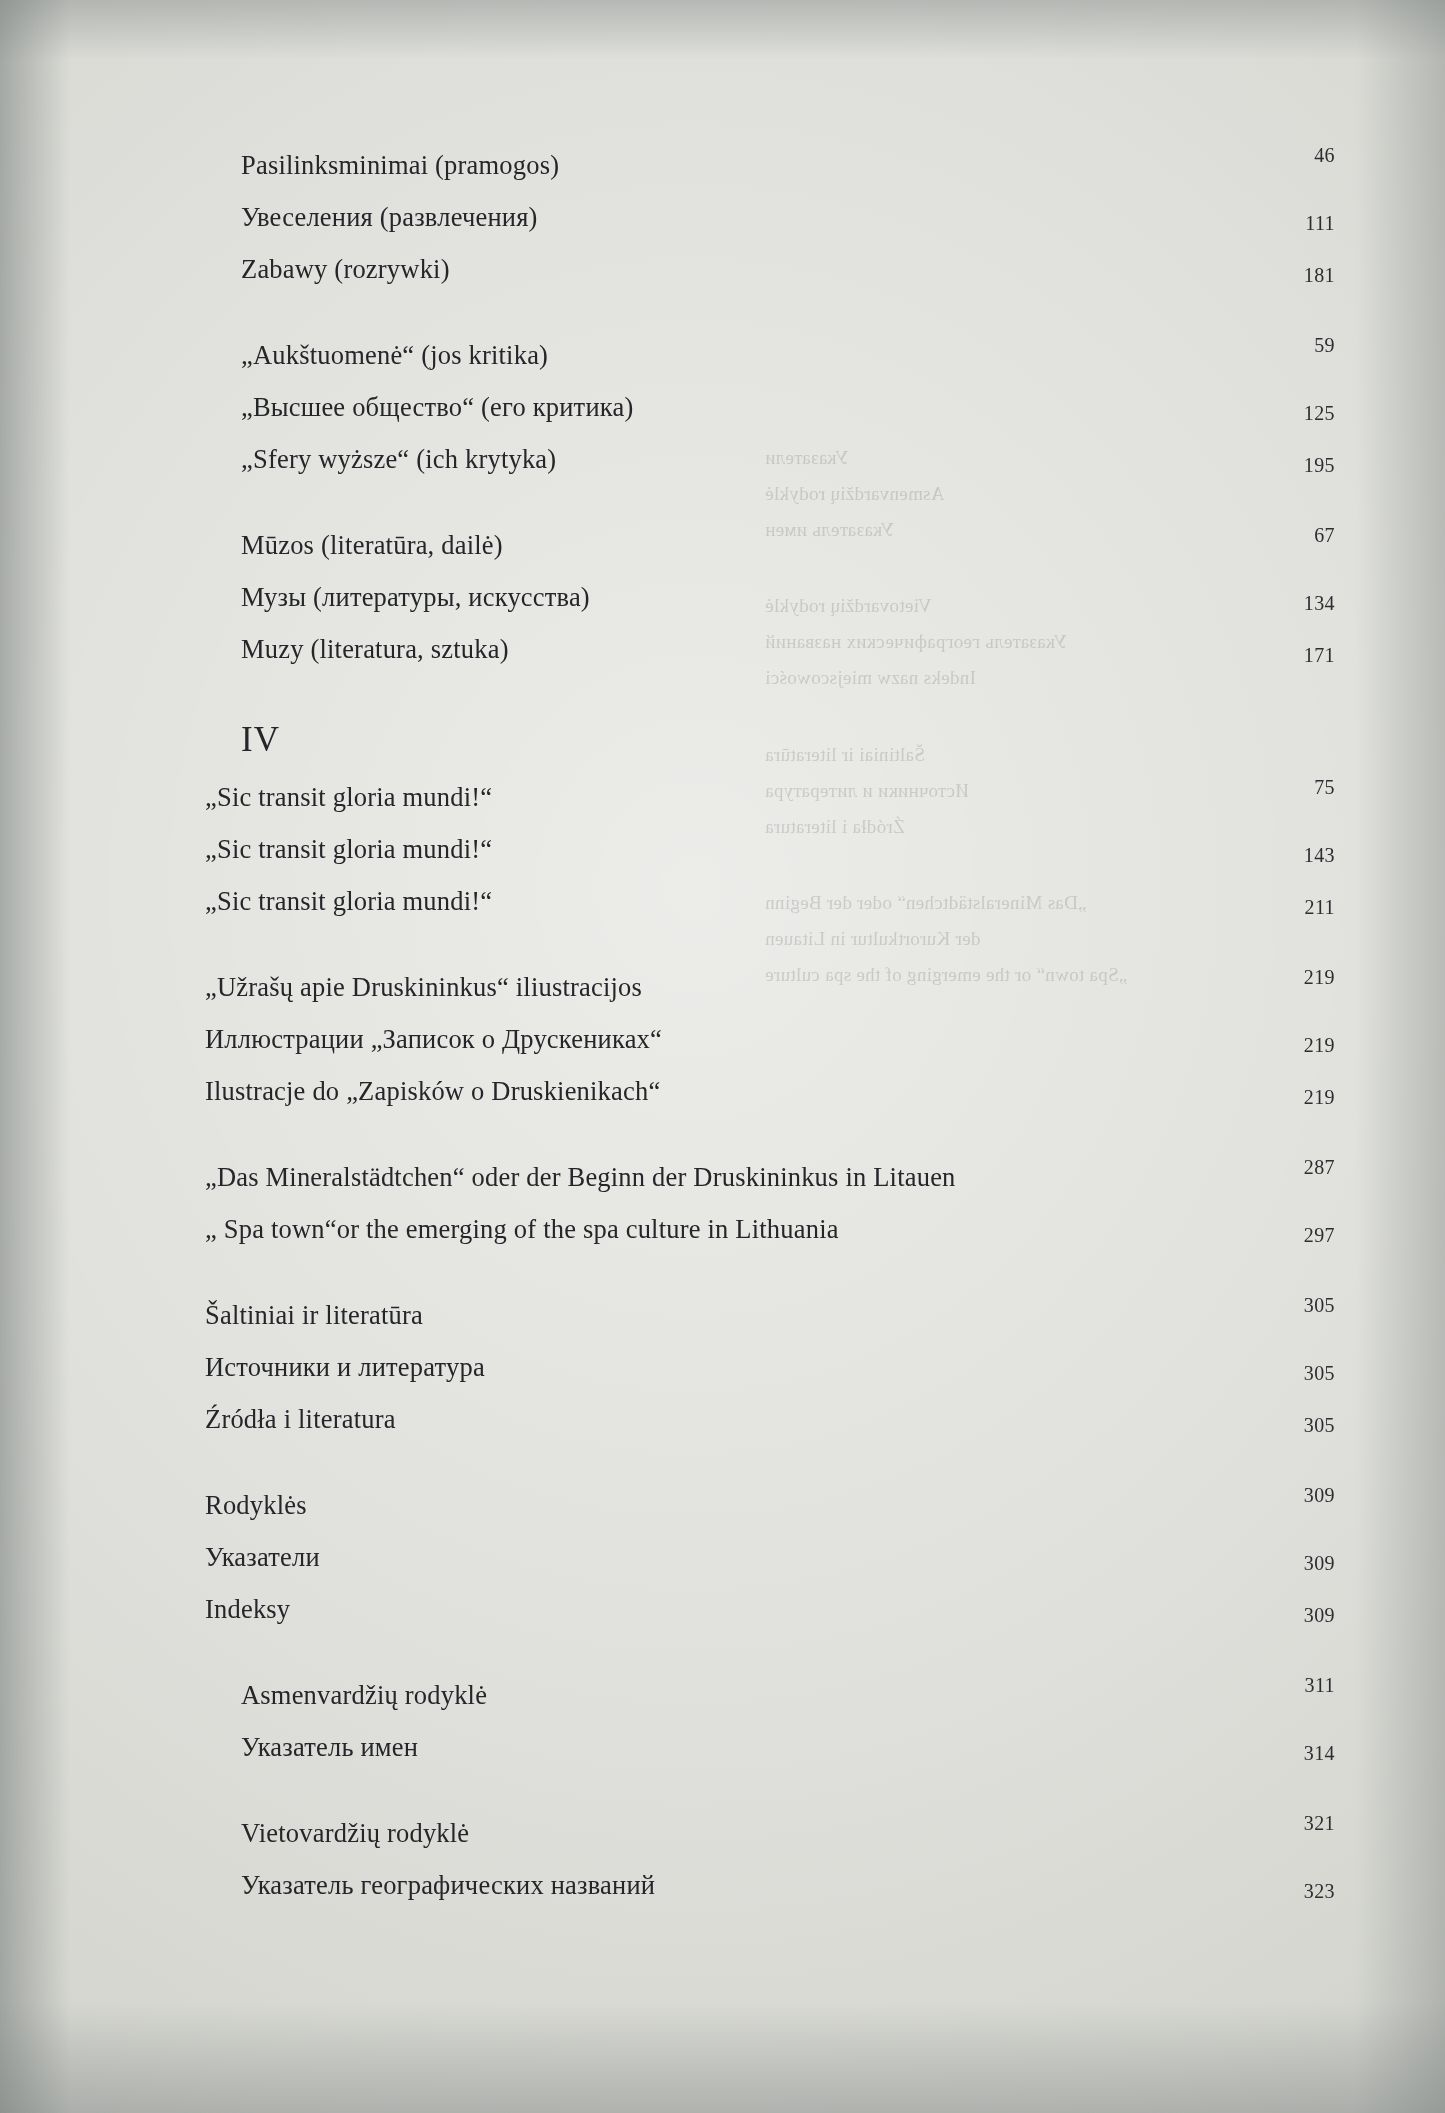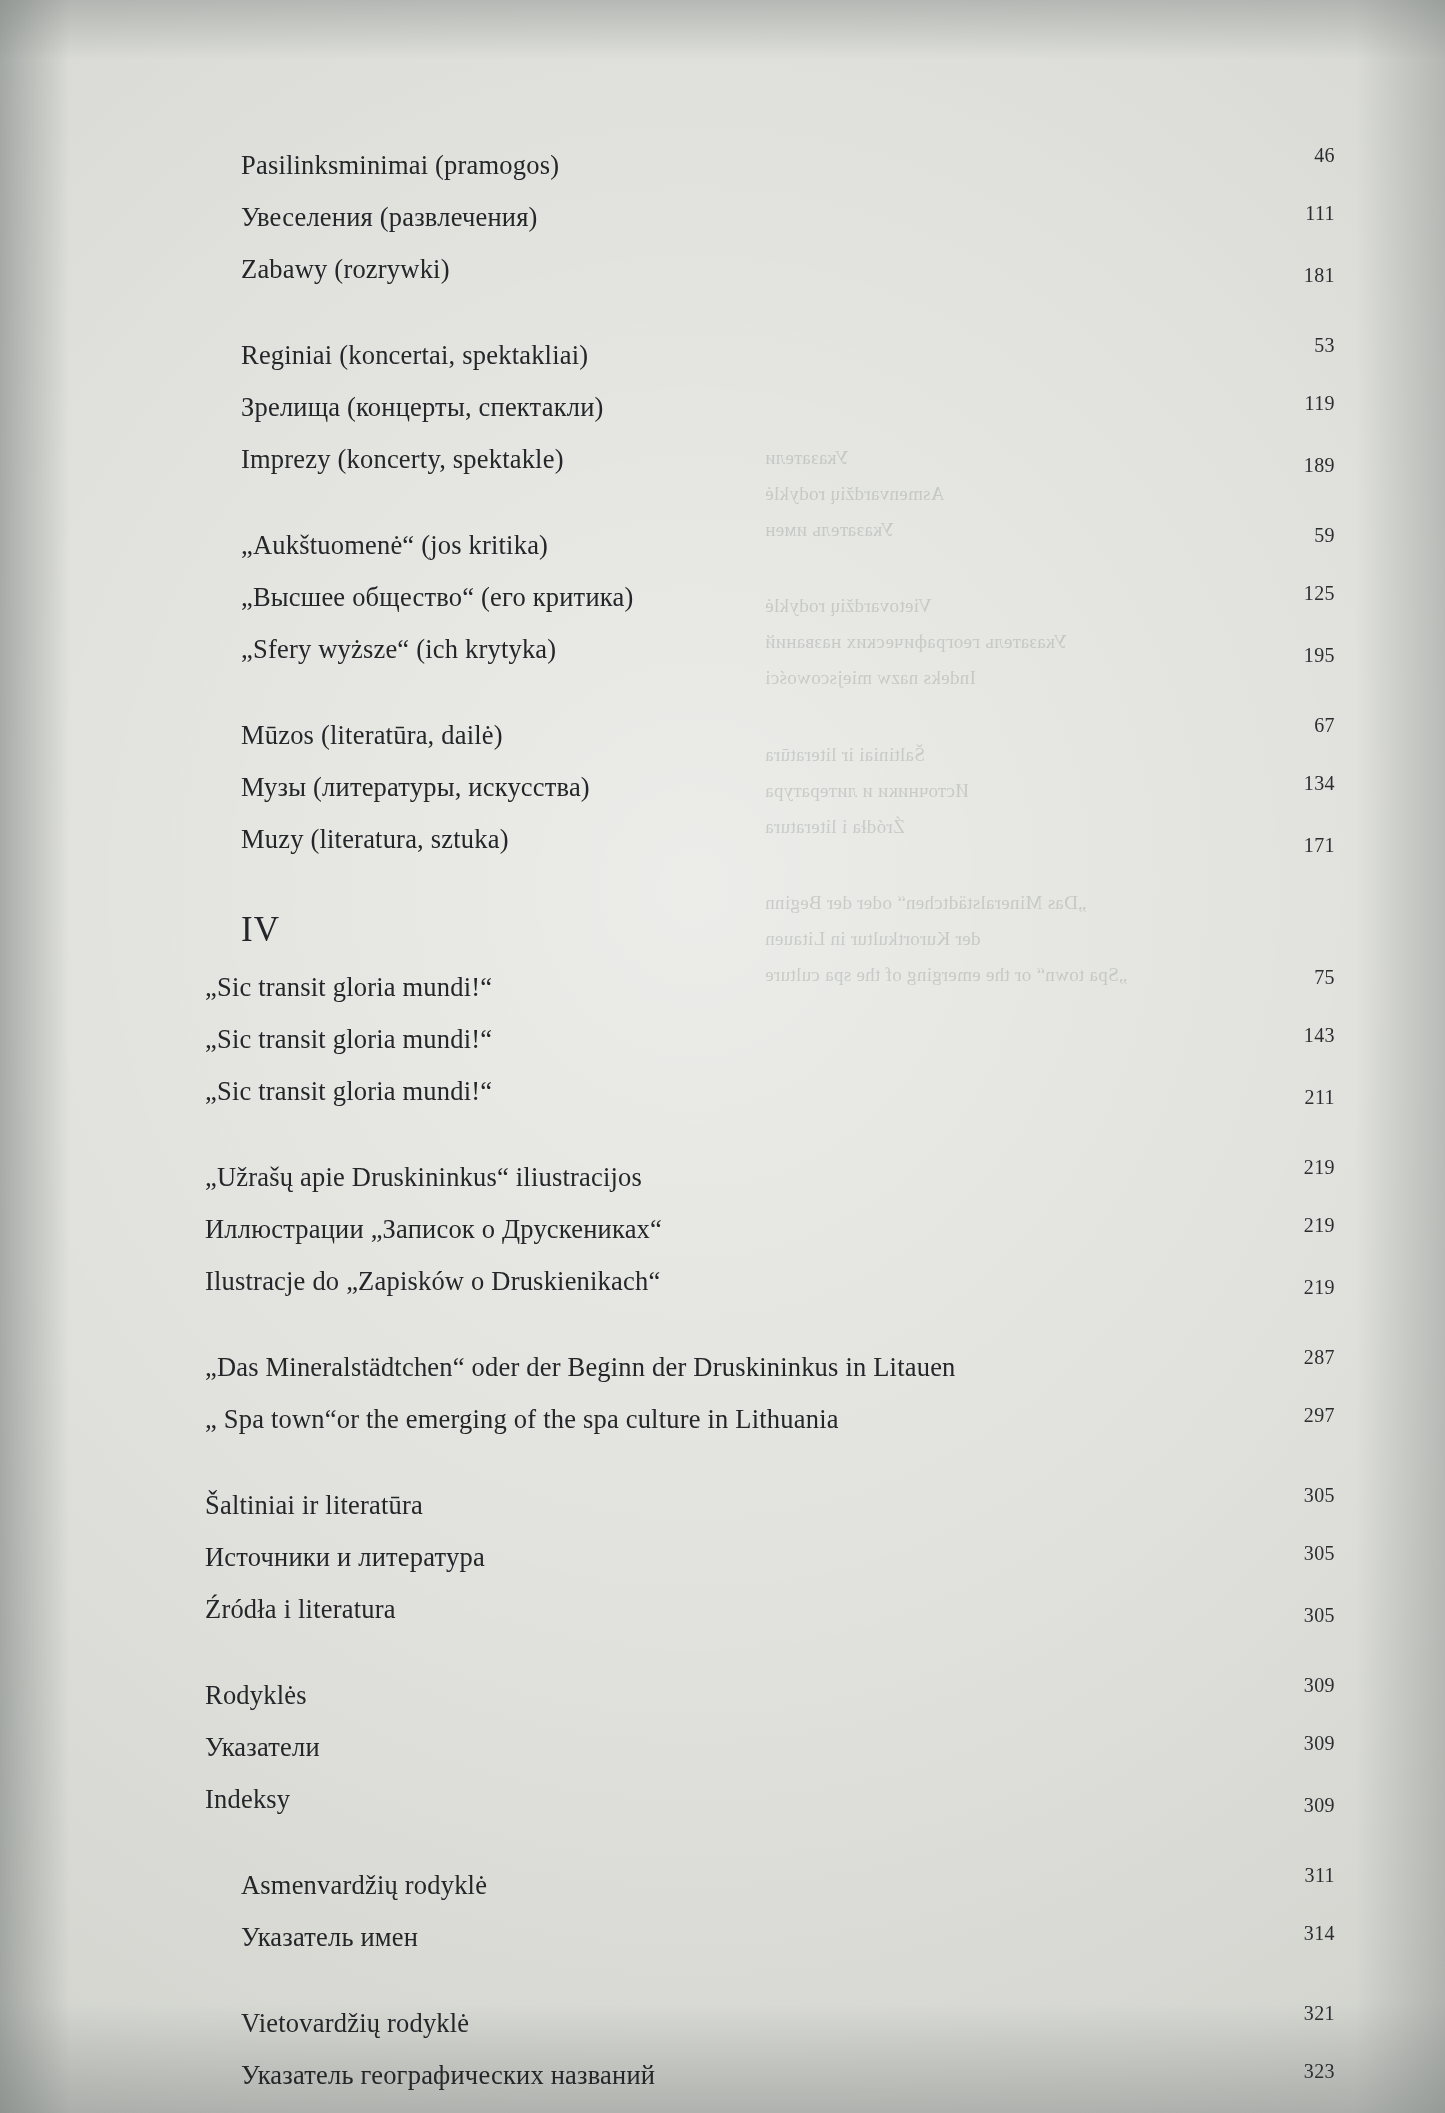--- a/index.html
+++ b/index.html
@@ -105,21 +105,21 @@
     letter-spacing: 0.4px;
     color: #2b2d31;
   }
 
   
   .lvl-1 { padding-left: 36px; }
   .lvl-0 { padding-left: 0px; }
 
   
   .pg-up   { top: -6px; }
-  .pg-mid  { top: 0; margin-left: 26px; }
+  .pg-mid  { top: 10px; margin-left: 26px; }
   .pg-down { top: 10px; }
 
   .section-label {
     font-size: 35px;
     padding-left: 36px;
     margin-top: 26px;
     margin-bottom: 22px;
     letter-spacing: 1px;
   }
 </style>
@@ -153,25 +153,20 @@
     </div>
 
   <div class="content">
     <div class="toc" id="toc-root">
         <div class="group">
           <div class="row lvl-1"><span class="title">Pasilinksminimai  (pramogos)</span><span class="pg pg-up">46</span></div>
           <div class="row lvl-1"><span class="title">Увеселения (развлечения)</span><span class="pg pg-mid">111</span></div>
           <div class="row lvl-1"><span class="title">Zabawy (rozrywki)</span><span class="pg pg-down">181</span></div>
         </div>
         <div class="group">
-          <div class="row lvl-1"><span class="title">Reginiai (koncertai, spektakliai)</span><span class="pg pg-up">53</span></div>
-          <div class="row lvl-1"><span class="title">Зрелища (концерты, спектакли)</span><span class="pg pg-mid">119</span></div>
-          <div class="row lvl-1"><span class="title">Imprezy (koncerty, spektakle)</span><span class="pg pg-down">189</span></div>
-        </div>
-        <div class="group">
           <div class="row lvl-1"><span class="title">„Aukštuomenė“ (jos kritika)</span><span class="pg pg-up">59</span></div>
           <div class="row lvl-1"><span class="title">„Высшее общество“ (его критика)</span><span class="pg pg-mid">125</span></div>
           <div class="row lvl-1"><span class="title">„Sfery wyższe“ (ich krytyka)</span><span class="pg pg-down">195</span></div>
         </div>
         <div class="group">
           <div class="row lvl-1"><span class="title">Mūzos (literatūra, dailė)</span><span class="pg pg-up">67</span></div>
           <div class="row lvl-1"><span class="title">Музы (литературы, искусства)</span><span class="pg pg-mid">134</span></div>
           <div class="row lvl-1"><span class="title">Muzy (literatura, sztuka)</span><span class="pg pg-down">171</span></div>
         </div>
         <div class="section-label">IV</div>

